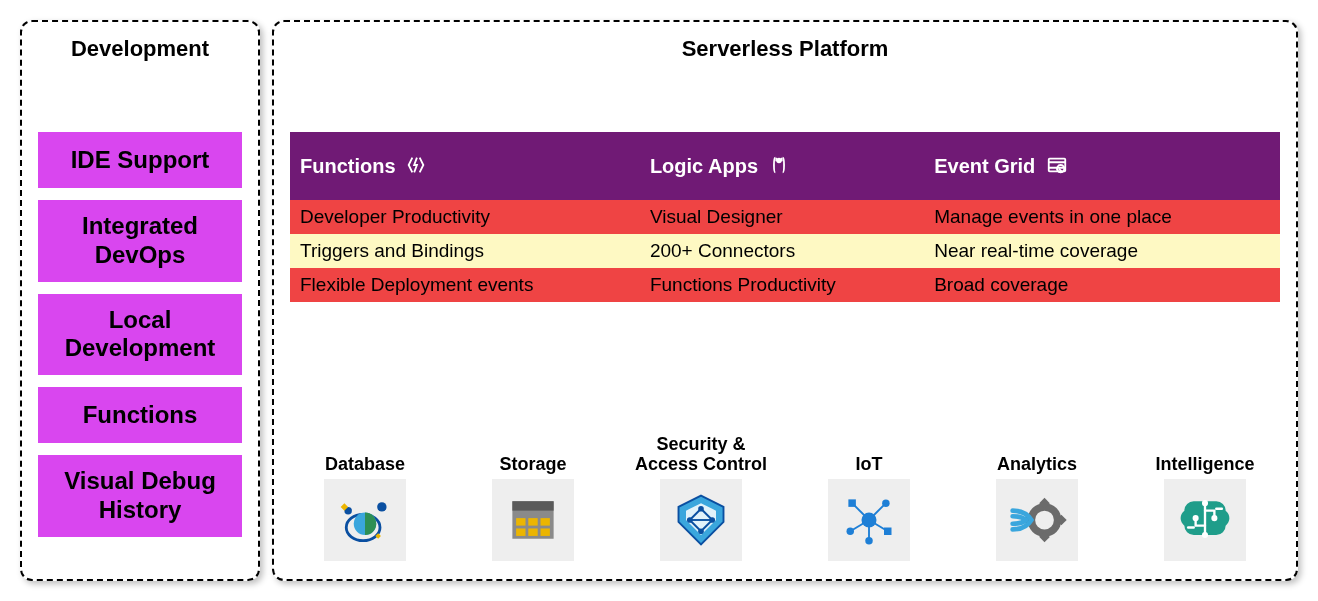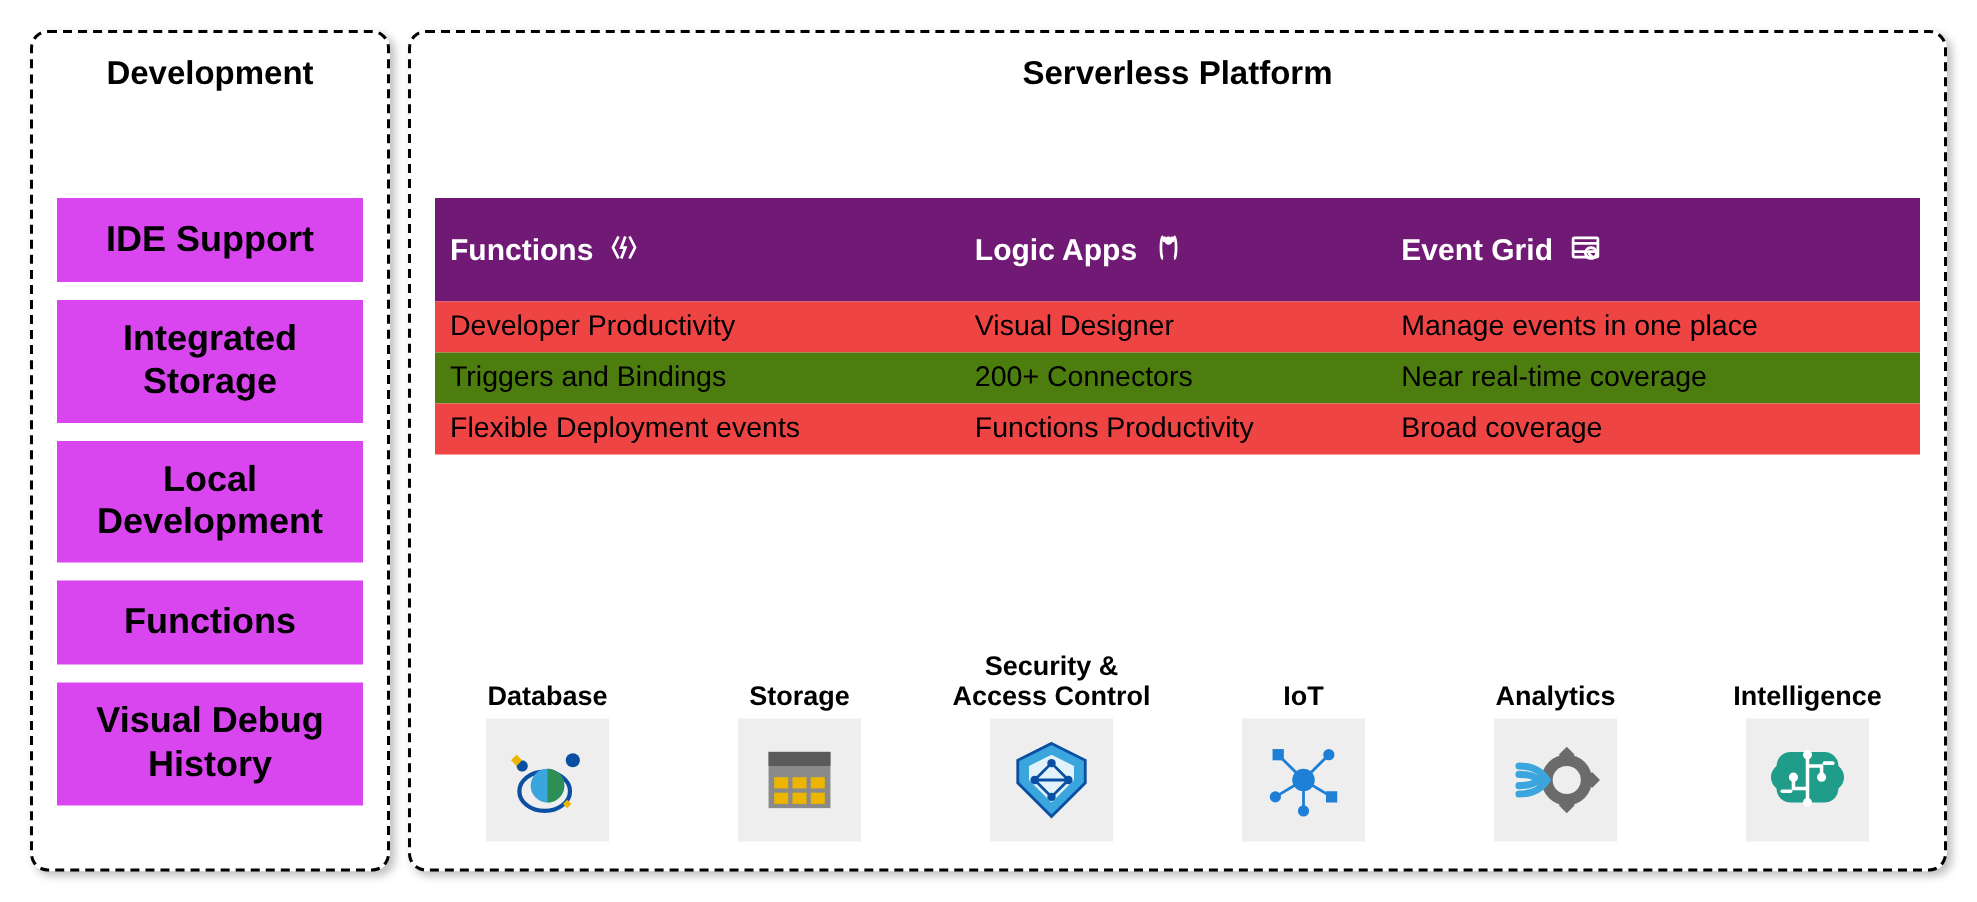--- a/index.html
+++ b/index.html
@@ -68,21 +68,21 @@
     text-align: left;
     padding: 22px 10px;
     font-weight: 700;
     font-size: 20px;
   }
   table.compare th svg { vertical-align: -3px; margin-left: 4px; }
   table.compare td {
     padding: 6px 10px;
   }
   table.compare tr.odd td { background: #ef4444; }
-  table.compare tr.even td { background: #4d7c0f; }
+  table.compare tr.even td { background: #fef9c3; }
   .services {
     margin-top: auto;
     display: flex;
     gap: 18px;
     justify-content: space-around;
   }
   .service {
     display: flex;
     flex-direction: column;
     align-items: center;
@@ -112,21 +112,21 @@
 </style>
 </head>
 <body>
 
 <div class="container">
 
   <div class="panel dev-panel">
     <div class="panel-title">Development</div>
     <div class="dev-list">
       <div class="dev-item">IDE Support</div>
-      <div class="dev-item">Integrated Storage</div>
+      <div class="dev-item">Integrated DevOps</div>
       <div class="dev-item">Local Development</div>
       <div class="dev-item">Functions</div>
       <div class="dev-item">Visual Debug History</div>
     </div>
   </div>
 
   <div class="panel platform-panel">
     <div class="panel-title">Serverless Platform</div>
 
     <table class="compare">

